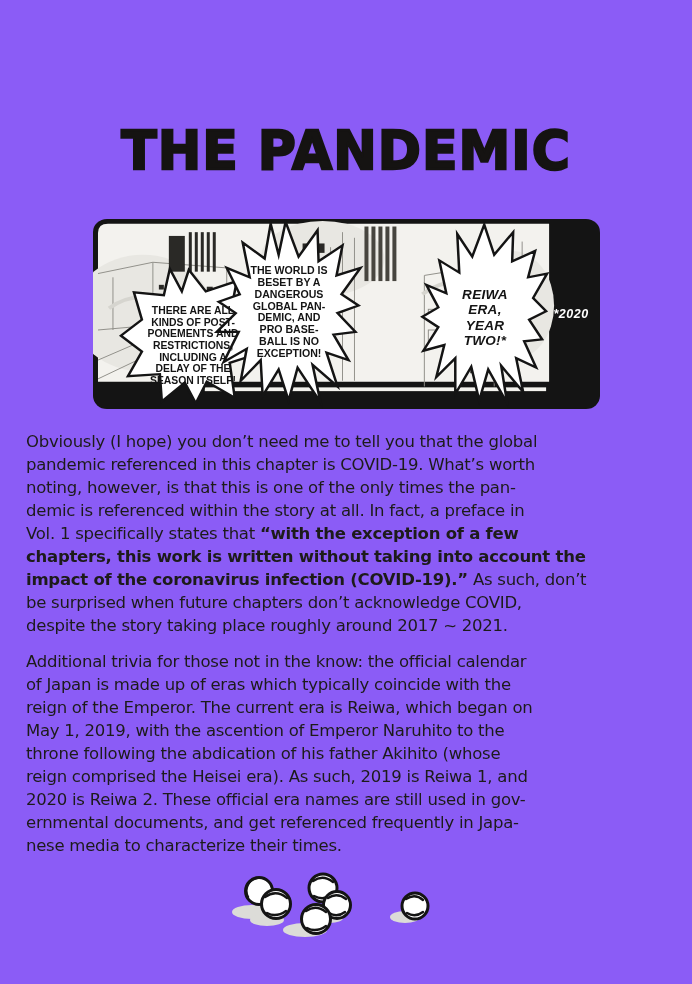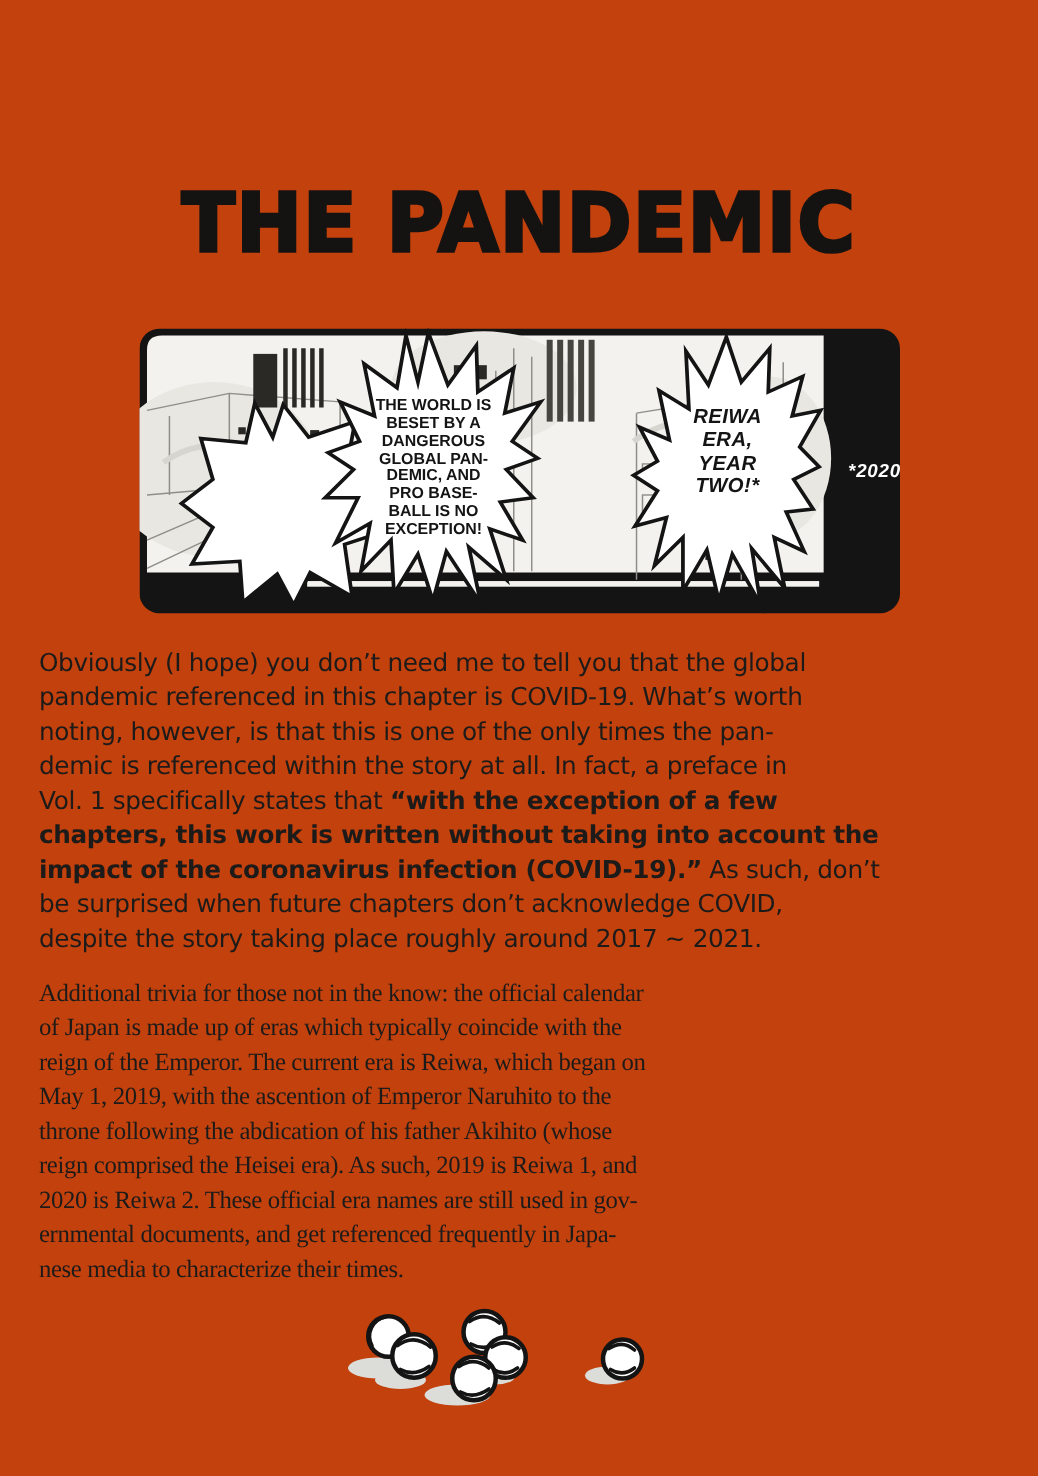--- a/index.html
+++ b/index.html
@@ -1,48 +1,48 @@
 <!DOCTYPE html>
 <html><head>
 <meta charset="utf-8">
 <style>
   html,body { margin:0; padding:0; background:#ffffff; }
   .page {
-    position:relative; width:692px; height:984px; background:#c2410c;
+    position:relative; width:692px; height:984px; background:#8b5cf6;
     font-family:"DejaVu Sans", sans-serif; color:#1d1b1a; overflow:hidden;
   }
   .title {
     position:absolute; top:118px; left:0; right:0;
     text-align:center; font-size:52px; font-weight:900; line-height:1.25;
     letter-spacing:1px; color:#151312;
     -webkit-text-stroke:2.2px #151312;
     transform:scaleY(1.04);
   }
   .panel { position:absolute; left:93px; top:219px; width:507px; height:190px; }
   .panel-art { position:absolute; left:0; top:0; width:100%; height:100%; display:block; }
   .bubble {
     position:absolute; text-align:center; color:#141414;
     font-family:"Liberation Sans", sans-serif; font-weight:bold;
     white-space:pre-line;
   }
   .bubble1 { left:46px;  top:86px; width:108px; font-size:10.4px; line-height:1.12; }
   .bubble2 { left:146px; top:46px; width:100px; font-size:10.6px; line-height:1.12; }
-  .bubble3 { left:352px; top:51px; width:80px;  font-size:13.5px; line-height:1.14; font-style:italic; letter-spacing:0.3px; }
+  .bubble3 { left:352px; top:68px; width:80px;  font-size:13.5px; line-height:1.14; font-style:italic; letter-spacing:0.3px; }
   .panel-caption {
     position:absolute; left:453px; top:88px; width:50px; text-align:center;
     color:#ffffff; font-size:12.5px; font-weight:bold; font-style:italic;
-    font-family:"Liberation Sans", sans-serif; letter-spacing:0.5px;margin-left:12px;
+    font-family:"Liberation Sans", sans-serif; letter-spacing:0.5px;
   }
   .para {
     position:absolute; left:26px; width:640px; 
     font-size:16.5px; line-height:23px; letter-spacing:-0.25px;
     white-space:pre-line; color:#1d1b1a;
   }
   .p1 { top:430px; }
-  .p2 { top:650px;font-family:Liberation Serif, serif; }
+  .p2 { top:650px; }
   .para b { font-weight:bold; }
   .balls { position:absolute; left:226px; top:852px; width:214px; height:104px; }
   .balls svg { display:block; width:100%; height:100%; }
 </style>
 </head>
 <body>
 
 <div class="page">
 
   <div class="title">THE PANDEMIC</div>
@@ -104,20 +104,27 @@
 
       <rect x="112" y="179" width="342" height="4" fill="#f3f2ee"></rect>
 
       <g fill="#ffffff" stroke="#141414" stroke-width="2.5" stroke-linejoin="miter" stroke-miterlimit="8">
         <polygon points="96,54 113,77 144,66 139,94 171,104 148,124 166,143 137,153 142,190 114,173 103,196 92,174 69,194 67,165 35,167 49,141 28,124 49,107 41,78 71,81 77,53 89,77"></polygon>
         <polygon points="193,3 206,40 225,12 226,45 250,28 244,60 268,52 249,80 266,92 245,100 263,120 241,123 256,150 234,142 245,178 220,155 228,195 205,158 196,193 186,160 170,188 168,150 148,172 154,138 131,152 146,120 124,120 143,100 126,88 147,80 134,52 157,62 150,25 172,42 178,5 186,38"></polygon>
         <polygon points="392,6 402,38 421,14 420,45 443,34 436,62 455,58 441,84 454,98 437,107 450,128 432,130 444,158 424,148 431,184 409,156 415,196 396,160 387,193 379,157 363,186 363,148 344,168 352,134 331,140 346,115 330,104 346,94 334,70 354,79 347,44 367,57 365,16 380,40"></polygon>
       </g>
     </svg>
 
+    <div class="bubble bubble1">THERE ARE ALL
+KINDS OF POST-
+PONEMENTS AND
+RESTRICTIONS,
+INCLUDING A
+DELAY OF THE
+SEASON ITSELF!</div>
     <div class="bubble bubble2">THE WORLD IS
 BESET BY A
 DANGEROUS
 GLOBAL PAN-
 DEMIC, AND
 PRO BASE-
 BALL IS NO
 EXCEPTION!</div>
     <div class="bubble bubble3">REIWA
 ERA,

